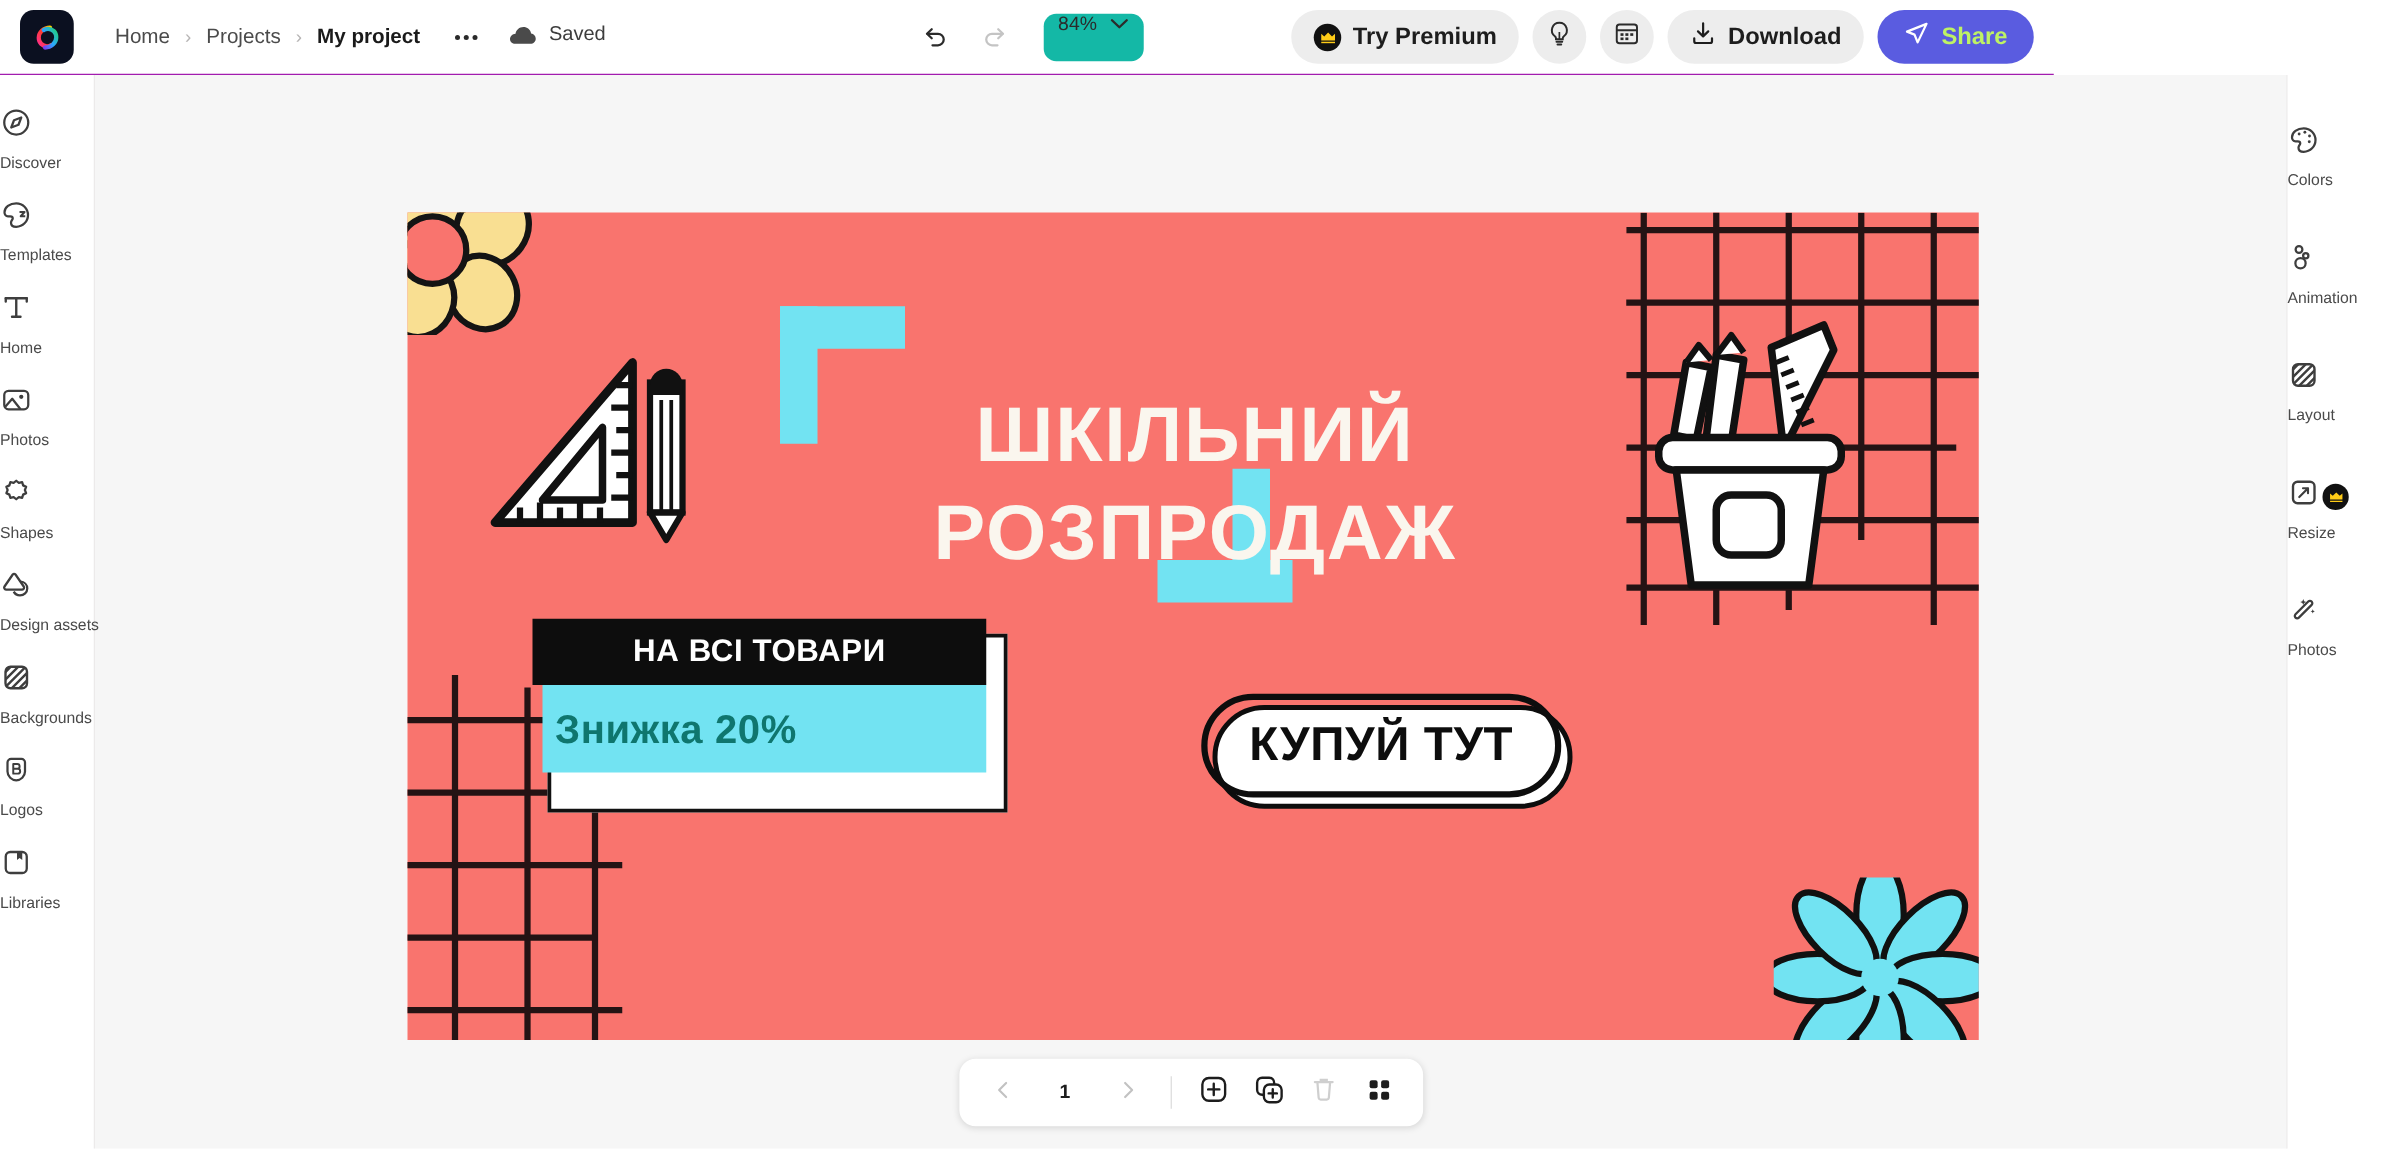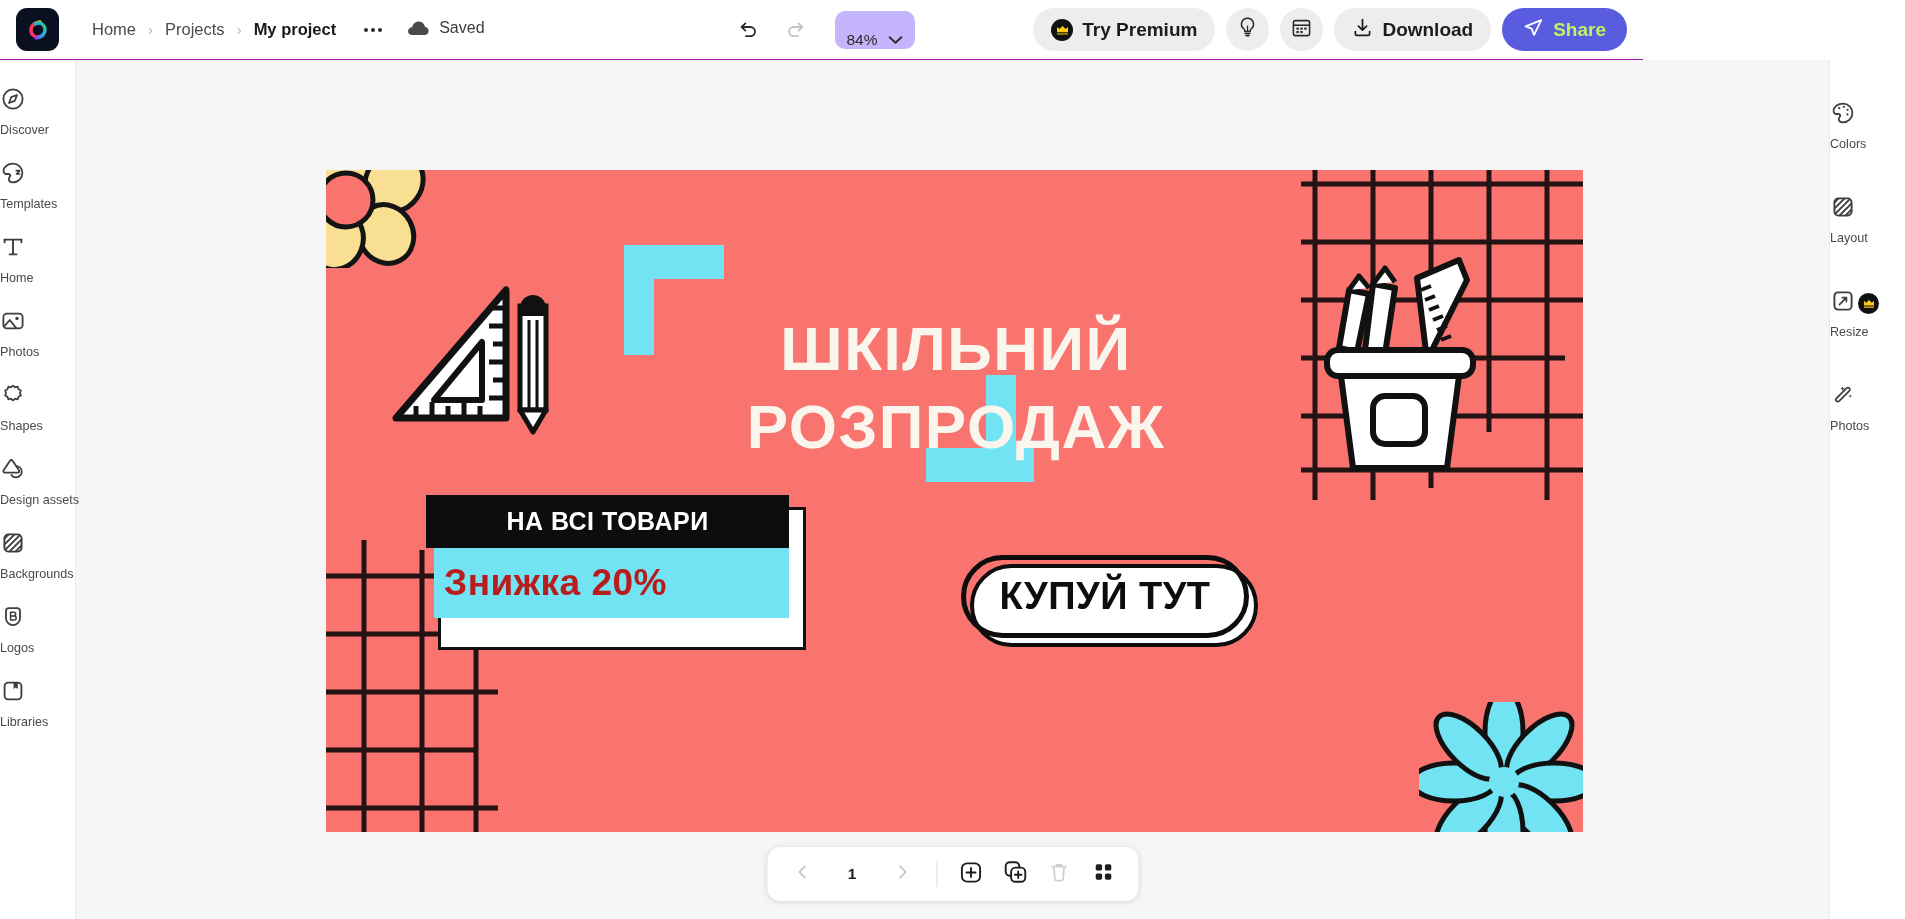--- a/index.html
+++ b/index.html
@@ -41,21 +41,21 @@
   .center-tools {
     position:absolute; left: 50%; transform: translateX(-50%);
     display:flex; align-items:center; gap: 10px;
   }
   .ico-btn {
     width:38px; height:38px; border-radius:9px; display:flex;
     align-items:center; justify-content:center; background:transparent;
   }
   .zoom-pill {
     margin-left: 10px; height: 38px; min-width: 76px; padding: 0 12px;
-    background:#c4b5fd; border-radius: 10px; display:flex; align-items:flex-end;
+    background:#14b8a6; border-radius: 10px; display:flex; align-items:flex-start;
     justify-content:center; gap: 10px;
   }
   .zoom-val { font-size: 15.5px; color:#2b2b2b; }
 
   .right-tools {
     position:absolute; right: 16px; display:flex; align-items:center; gap: 11px;
   }
   .pill {
     height: 43px; border-radius: 22px; background:#ededed;
     display:flex; align-items:center; gap: 9px; padding: 0 18px;
@@ -123,21 +123,21 @@
   }
   .badge-top {
     position:absolute; left:0; top:0; width: 363px; height: 53px;
     background:#0d0d0d; display:flex; align-items:center; justify-content:center;
   }
   .badge-top span { color:#ffffff; font-size: 25px; font-weight:700; letter-spacing:.5px;}
   .badge-bottom {
     position:absolute; left: 8px; top: 53px; width: 355px; height: 70px;
     background:#72e3f2; display:flex; align-items:center; padding-left: 10px;
   }
-  .badge-bottom span { color:#b91c1c; font-size: 37px; font-weight:700; letter-spacing: .5px;}
+  .badge-bottom span { color:#0f766e; font-size: 32px; font-weight:700; letter-spacing: .5px;}
 
   
   .cta-group { position:absolute; left: 635px; top: 385px; width: 300px; height: 100px; }
   .cta-shadow {
     position:absolute; left: 9px; top: 9px; width: 288px; height: 83px;
     background:#ffffff; border: 4px solid #0d0d0d; border-radius: 42px;
   }
   .cta-pill {
     position:absolute; left: 0; top: 0; width: 288px; height: 83px;
     border: 5px solid #0d0d0d; border-radius: 42px;
@@ -393,20 +393,30 @@
           <path d="M13 3.6c5.2 0 9.4 4.2 9.4 9.4s-4.2 9.4-9.4 9.4c-2.6 0-4.2-1.3-4.2-3.3 0-1.9 1.4-2.2 1.4-3.4 0-1-.8-1.7-2-1.7H6.4c-1.8 0-2.8-1.3-2.8-3.2C3.6 6.9 7.8 3.6 13 3.6z" fill="none" stroke="#3e3e3e" stroke-width="1.8" stroke-linejoin="round"></path>
           <circle cx="9.3" cy="8.2" r="1.15" fill="#3e3e3e"></circle>
           <circle cx="13.9" cy="6.8" r="1.15" fill="#3e3e3e"></circle>
           <circle cx="17.6" cy="9.8" r="1.15" fill="#3e3e3e"></circle>
           <circle cx="17.4" cy="14.4" r="1.15" fill="#3e3e3e"></circle>
         </svg>
       </span>
       <span class="rail-label">Colors</span>
     </div>
 
+    <div class="rail-item r">
+      <span>
+        <svg width="26" height="26" viewBox="0 0 26 26">
+          <circle cx="9.2" cy="6.6" r="2.7" fill="none" stroke="#3e3e3e" stroke-width="1.8"></circle>
+          <circle cx="14.6" cy="11.6" r="2.1" fill="none" stroke="#3e3e3e" stroke-width="1.8"></circle>
+          <circle cx="10.4" cy="17.6" r="4.1" fill="none" stroke="#3e3e3e" stroke-width="1.8"></circle>
+        </svg>
+      </span>
+      <span class="rail-label">Animation</span>
+    </div>
 
     <div class="rail-item r">
       <span>
         <svg width="26" height="26" viewBox="0 0 26 26">
           <defs>
             <clipPath id="bgClipR">
                 <rect x="4.4" y="4.4" width="17.2" height="17.2" rx="4"></rect>
               </clipPath>
           </defs>
           <rect x="4.4" y="4.4" width="17.2" height="17.2" rx="4" fill="none" stroke="#3e3e3e" stroke-width="1.9"></rect>

